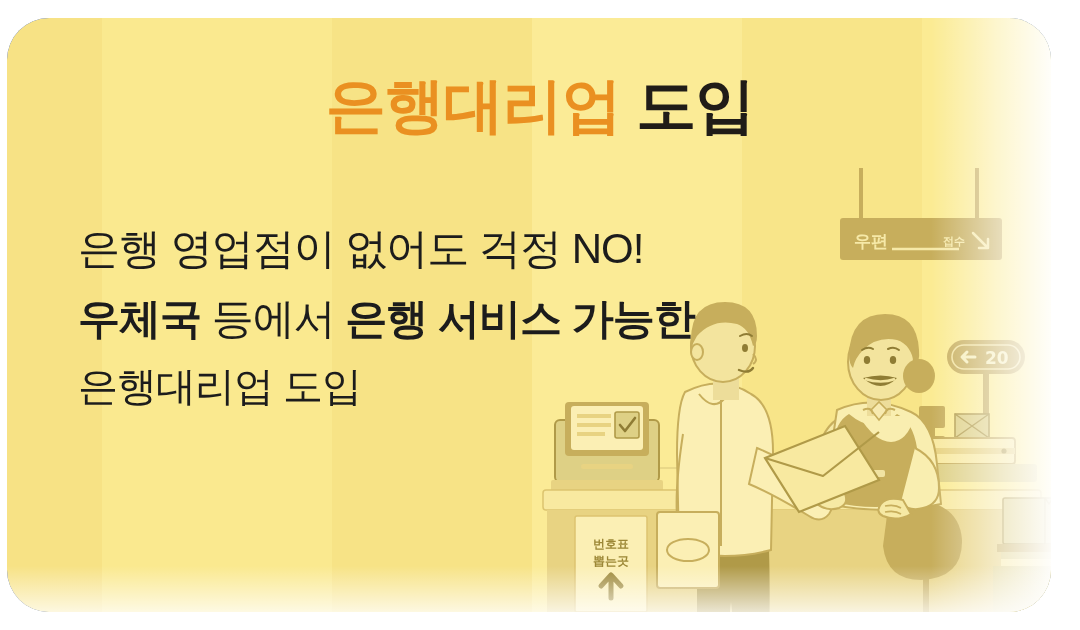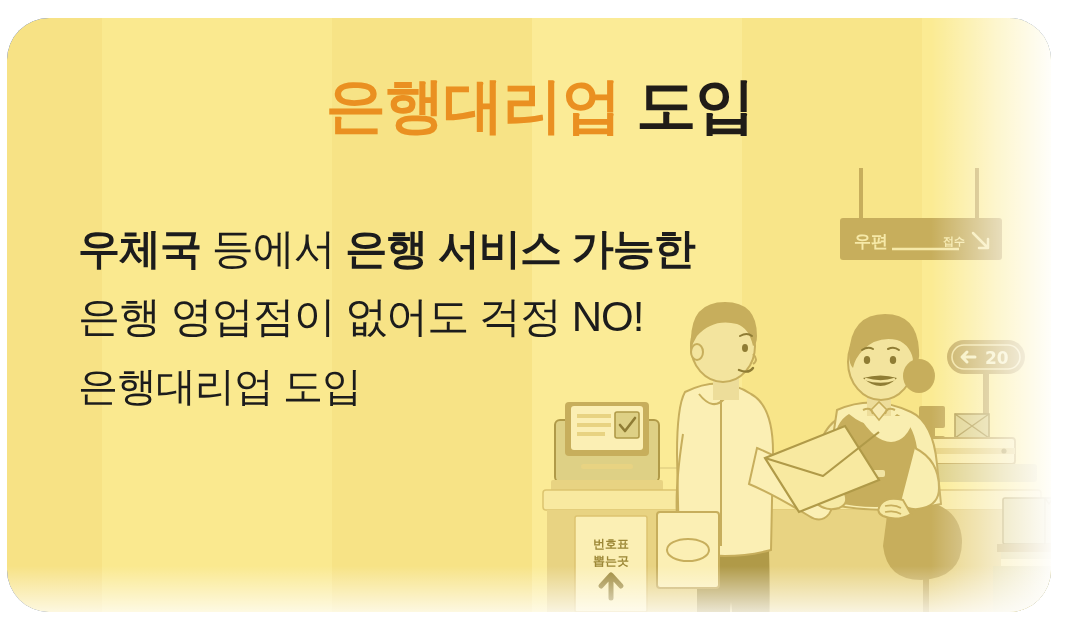--- a/index.html
+++ b/index.html
@@ -299,23 +299,23 @@
     <div class="bottom-fade"></div>
 
   </div>
 
   <div class="title">
     <span class="t-orange">은행대리업</span><span>&nbsp;</span><span class="t-dark">도입</span>
   </div>
 
   <div class="copy">
 
+    <div class="copy-line line-1">은행 영업점이 없어도 걱정 NO!</div>
+
     <div class="copy-line line-2">
       <span class="w-bold">우체국</span><span>&nbsp;</span><span class="w-normal">등에서</span><span>&nbsp;</span><span class="w-bold">은행 서비스 가능한</span>
     </div>
 
-    <div class="copy-line line-1">은행 영업점이 없어도 걱정 NO!</div>
-
     <div class="copy-line line-3">은행대리업 도입</div>
 
   </div>
 
 </div>
 
 </body></html>

